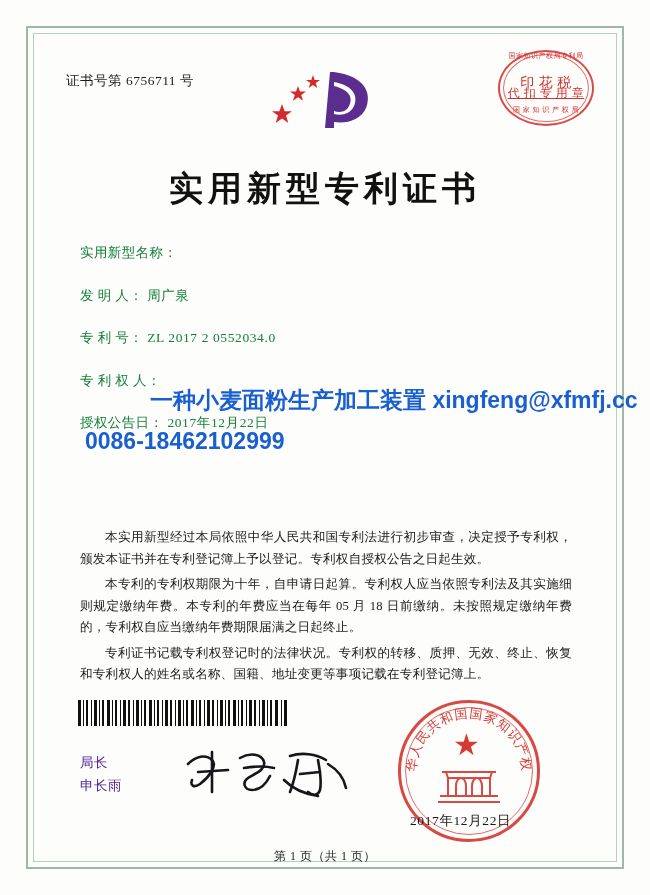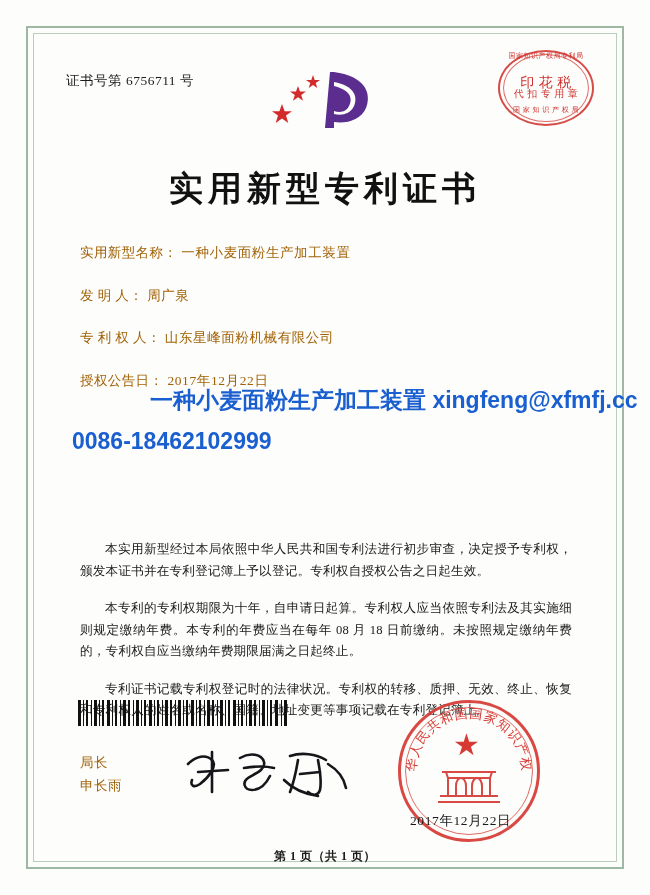--- a/index.html
+++ b/index.html
@@ -93,21 +93,21 @@
     width: 96px;
     text-align: center;
     color: #cf3330;
     font-size: 7px;
     line-height: 9px;
     font-family: "Liberation Serif", serif;
     letter-spacing: 0.5px;
   }
   .seal-oval .t-top { top: 2px; }
   .seal-oval .t-mid1 { top: 28px; font-size: 14px;}
-  .seal-oval .t-mid2 { top: 39px; font-size: 10px;}
+  .seal-oval .t-mid2 { top: 39px; font-size: 12px; text-decoration: underline;}
   .seal-oval .t-bot { top: 56px; }
 
   
   .main-title {
     position: absolute;
     left: 0; top: 166px;
     width: 650px;
     text-align: center;
     font-size: 34px;
     font-weight: bold;
@@ -120,21 +120,21 @@
   .fields {
     position: absolute;
     left: 80px; top: 244px;
     width: 500px;
   }
   .field-row {
     display: flex;
     align-items: baseline;
     margin-bottom: 24.5px;
     font-size: 13.5px;
-    color: #a16207;
+    color: #15803d;
     letter-spacing: 0.4px;
   }
   .field-label {
     white-space: nowrap;
     font-family: "Liberation Serif", serif;
   }
   .field-value {
     margin-left: 4px;
     font-family: "Liberation Serif", serif;
     letter-spacing: 0.6px;
@@ -145,38 +145,38 @@
     position: absolute;
     left: 80px; top: 523px;
     width: 492px;
     font-size: 12.6px;
     line-height: 21.5px;
     color: #1a1a1a;
     text-align: justify;
     letter-spacing: 0.2px;
   }
   .body-text p {
-    margin: 16px 0 1px 0;
+    margin: 4px 0 1px 0;
     text-indent: 25px;
   }
 
   
   .barcode {
     position: absolute;
     left: 78px; top: 700px;
     width: 210px; height: 26px;
   }
 
   
   .sig-label {
     position: absolute;
     left: 80px; top: 751px;
     font-size: 13.5px;
     line-height: 23px;
-    color: #a16207;
+    color: #4c1d95;
     letter-spacing: 0.5px;
   }
   .sig-script {
     position: absolute;
     left: 178px; top: 744px;
     width: 180px; height: 58px;
   }
 
   
   .seal-round {
@@ -236,37 +236,36 @@
 
   
   .footer {
     position: absolute;
     left: 0; top: 848px;
     width: 650px;
     text-align: center;
     font-size: 12px;
     color: #1a1a1a;
     letter-spacing: 0.5px;
-    font-weight: bold;
   }
 
   
   .watermark {
     position: absolute;
     color: #1a5fd0;
     font-family: "Liberation Sans", sans-serif;
     font-weight: bold;
     white-space: nowrap;
   }
   .wm1 {
     left: 150px; top: 385px;
     font-size: 23px;
   }
   .wm2 {
-    left: 72px; top: 428px;
+    left: 85px; top: 428px;
     font-size: 23px;
   }
 </style>
 </head>
 <body>
 
 <div class="page">
 
   <div class="frame-outer"></div>
   <div class="frame-inner"></div>
@@ -298,39 +297,41 @@
     <div class="txt t-mid1">印 花 税</div>
     <div class="txt t-mid2">代 扣 专 用 章</div>
     <div class="txt t-bot">国 家 知 识 产 权 局</div>
   </div>
 
   <div class="main-title">实用新型专利证书</div>
 
   <div class="fields">
     <div class="field-row">
       <span class="field-label">实用新型名称：</span>
-      <span class="field-value">一种小麦面粉生产加工装置</span>
     </div>
     <div class="field-row">
       <span class="field-label">发 明 人：</span>
       <span class="field-value">周广泉</span>
     </div>
     <div class="field-row">
+      <span class="field-label">专 利 号：</span>
+      <span class="field-value">ZL 2017 2 0552034.0</span>
+    </div>
+    <div class="field-row">
       <span class="field-label">专 利 权 人：</span>
-      <span class="field-value">山东星峰面粉机械有限公司</span>
     </div>
     <div class="field-row">
       <span class="field-label">授权公告日：</span>
       <span class="field-value">2017年12月22日</span>
     </div>
   </div>
 
   <div class="body-text">
     <p>本实用新型经过本局依照中华人民共和国专利法进行初步审查，决定授予专利权，颁发本证书并在专利登记簿上予以登记。专利权自授权公告之日起生效。</p>
-    <p>本专利的专利权期限为十年，自申请日起算。专利权人应当依照专利法及其实施细则规定缴纳年费。本专利的年费应当在每年 08 月 18 日前缴纳。未按照规定缴纳年费的，专利权自应当缴纳年费期限届满之日起终止。</p>
+    <p>本专利的专利权期限为十年，自申请日起算。专利权人应当依照专利法及其实施细则规定缴纳年费。本专利的年费应当在每年 05 月 18 日前缴纳。未按照规定缴纳年费的，专利权自应当缴纳年费期限届满之日起终止。</p>
     <p>专利证书记载专利权登记时的法律状况。专利权的转移、质押、无效、终止、恢复和专利权人的姓名或名称、国籍、地址变更等事项记载在专利登记簿上。</p>
   </div>
 
   <div class="barcode">
     <svg width="210" height="26" viewBox="0 0 210 26">
       <g fill="#111">
         <rect x="0" y="0" width="3" height="26"></rect>
           <rect x="5" y="0" width="1" height="26"></rect>
         <rect x="8" y="0" width="2" height="26"></rect>
           <rect x="13" y="0" width="1" height="26"></rect>

